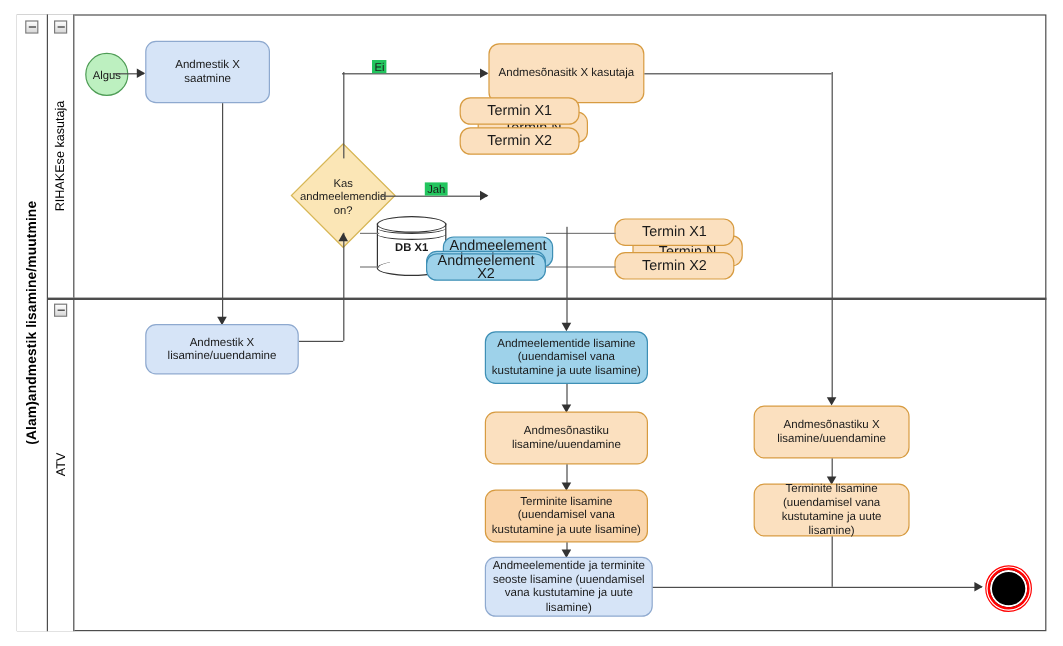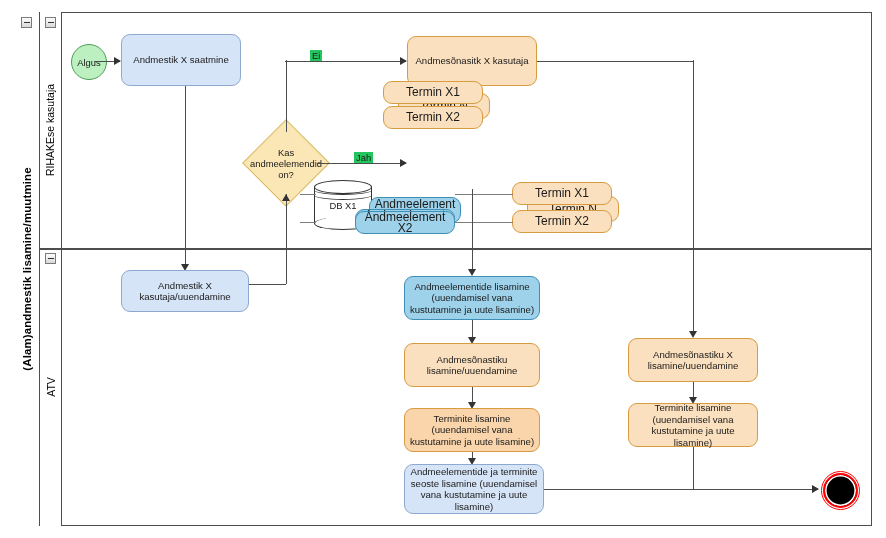--- a/index.html
+++ b/index.html
@@ -42,21 +42,21 @@
 
   
   .start{position:absolute;border-radius:50%;background:#bdf0c0;border:1.4px solid #4e9c55;
     display:flex;align-items:center;justify-content:center;font-size:9.4px;color:#1a1a1a;}
   
   .end{position:absolute;border-radius:50%;background:#000;border:2.2px solid #ff0000;
     box-shadow:0 0 0 1.6px #fff inset;}
   .end::after{content:"";position:absolute;inset:-4px;border-radius:50%;border:1.6px solid #ff0000;}
 
   
-  .db{position:absolute;}
+  .db{position:absolute;font-weight:bold;}
   .db .body{position:absolute;left:0;right:0;top:6px;bottom:6px;border-left:1.2px solid #333;
     border-right:1.2px solid #333;background:#fff;}
   .db .cap{position:absolute;left:0;right:0;height:12px;border:1.2px solid #333;border-radius:50%;background:#fff;}
   .db .cap.t{top:0;}
   .db .cap.b{bottom:0;border-top:none;}
   .db .ln{position:absolute;left:0;right:0;height:9px;border-bottom:1.1px solid #333;border-radius:50%;}
   .db .lbl{position:absolute;inset:0;display:flex;align-items:center;justify-content:center;
     font-size:9.4px;color:#1a1a1a;}
 
   
@@ -98,21 +98,21 @@
       <i></i>
     </div>
 
   <div class="start" style="left:71px;top:44px;width:34px;height:34px;align-items:center;">
     <span>Algus</span>
   </div>
 
   <div class="ln-h" style="left:94px;top:60.5px;width:26px;"></div>
   <div class="arrow r" style="left:114px;top:57px;"></div>
 
-  <div class="node blue" style="left:121px;top:34px;width:120px;height:52px;">Andmestik X saatmine</div>
+  <div class="node blue" style="left:121px;top:34px;width:104px;height:52px;">Andmestik X saatmine</div>
 
   <div class="ln-v" style="left:184.5px;top:86px;height:183px;"></div>
   <div class="arrow d" style="left:181px;top:264px;"></div>
 
   <div class="gateway" style="left:255px;top:132px;width:62px;height:62px;">
     <div class="dia"></div>
     <div class="txt">Kas andmeelemendid on?</div>
   </div>
 
   <div class="ln-v" style="left:285.5px;top:60px;height:72px;"></div>
@@ -157,21 +157,21 @@
   <div class="node orange small" style="left:512px;top:210px;width:100px;height:23px;">Termin X2</div>
 
   <div class="ln-thin-h" style="left:455px;top:193.5px;width:58px;"></div>
   <div class="ln-thin-h" style="left:455px;top:221.5px;width:58px;"></div>
   <div class="ln-thin-h" style="left:300px;top:193.5px;width:16px;"></div>
   <div class="ln-thin-h" style="left:300px;top:221.5px;width:16px;"></div>
 
   <div class="ln-v" style="left:471.5px;top:189px;height:85px;"></div>
   <div class="arrow d" style="left:468px;top:269px;"></div>
 
-  <div class="node blue" style="left:121px;top:270px;width:128px;height:42px;">Andmestik X kasutaja/uuendamine</div>
+  <div class="node blue" style="left:121px;top:270px;width:128px;height:42px;">Andmestik X lisamine/uuendamine</div>
 
   <div class="node blue-deep" style="left:404px;top:276px;width:136px;height:44px;">Andmeelementide lisamine (uuendamisel vana kustutamine ja uute lisamine)</div>
 
   <div class="ln-v" style="left:471.5px;top:320px;height:22px;"></div>
   <div class="arrow d" style="left:468px;top:337px;"></div>
 
   <div class="node orange" style="left:404px;top:343px;width:136px;height:44px;">Andmesõnastiku lisamine/uuendamine</div>
 
   <div class="ln-v" style="left:471.5px;top:387px;height:20px;"></div>
   <div class="arrow d" style="left:468px;top:402px;"></div>

